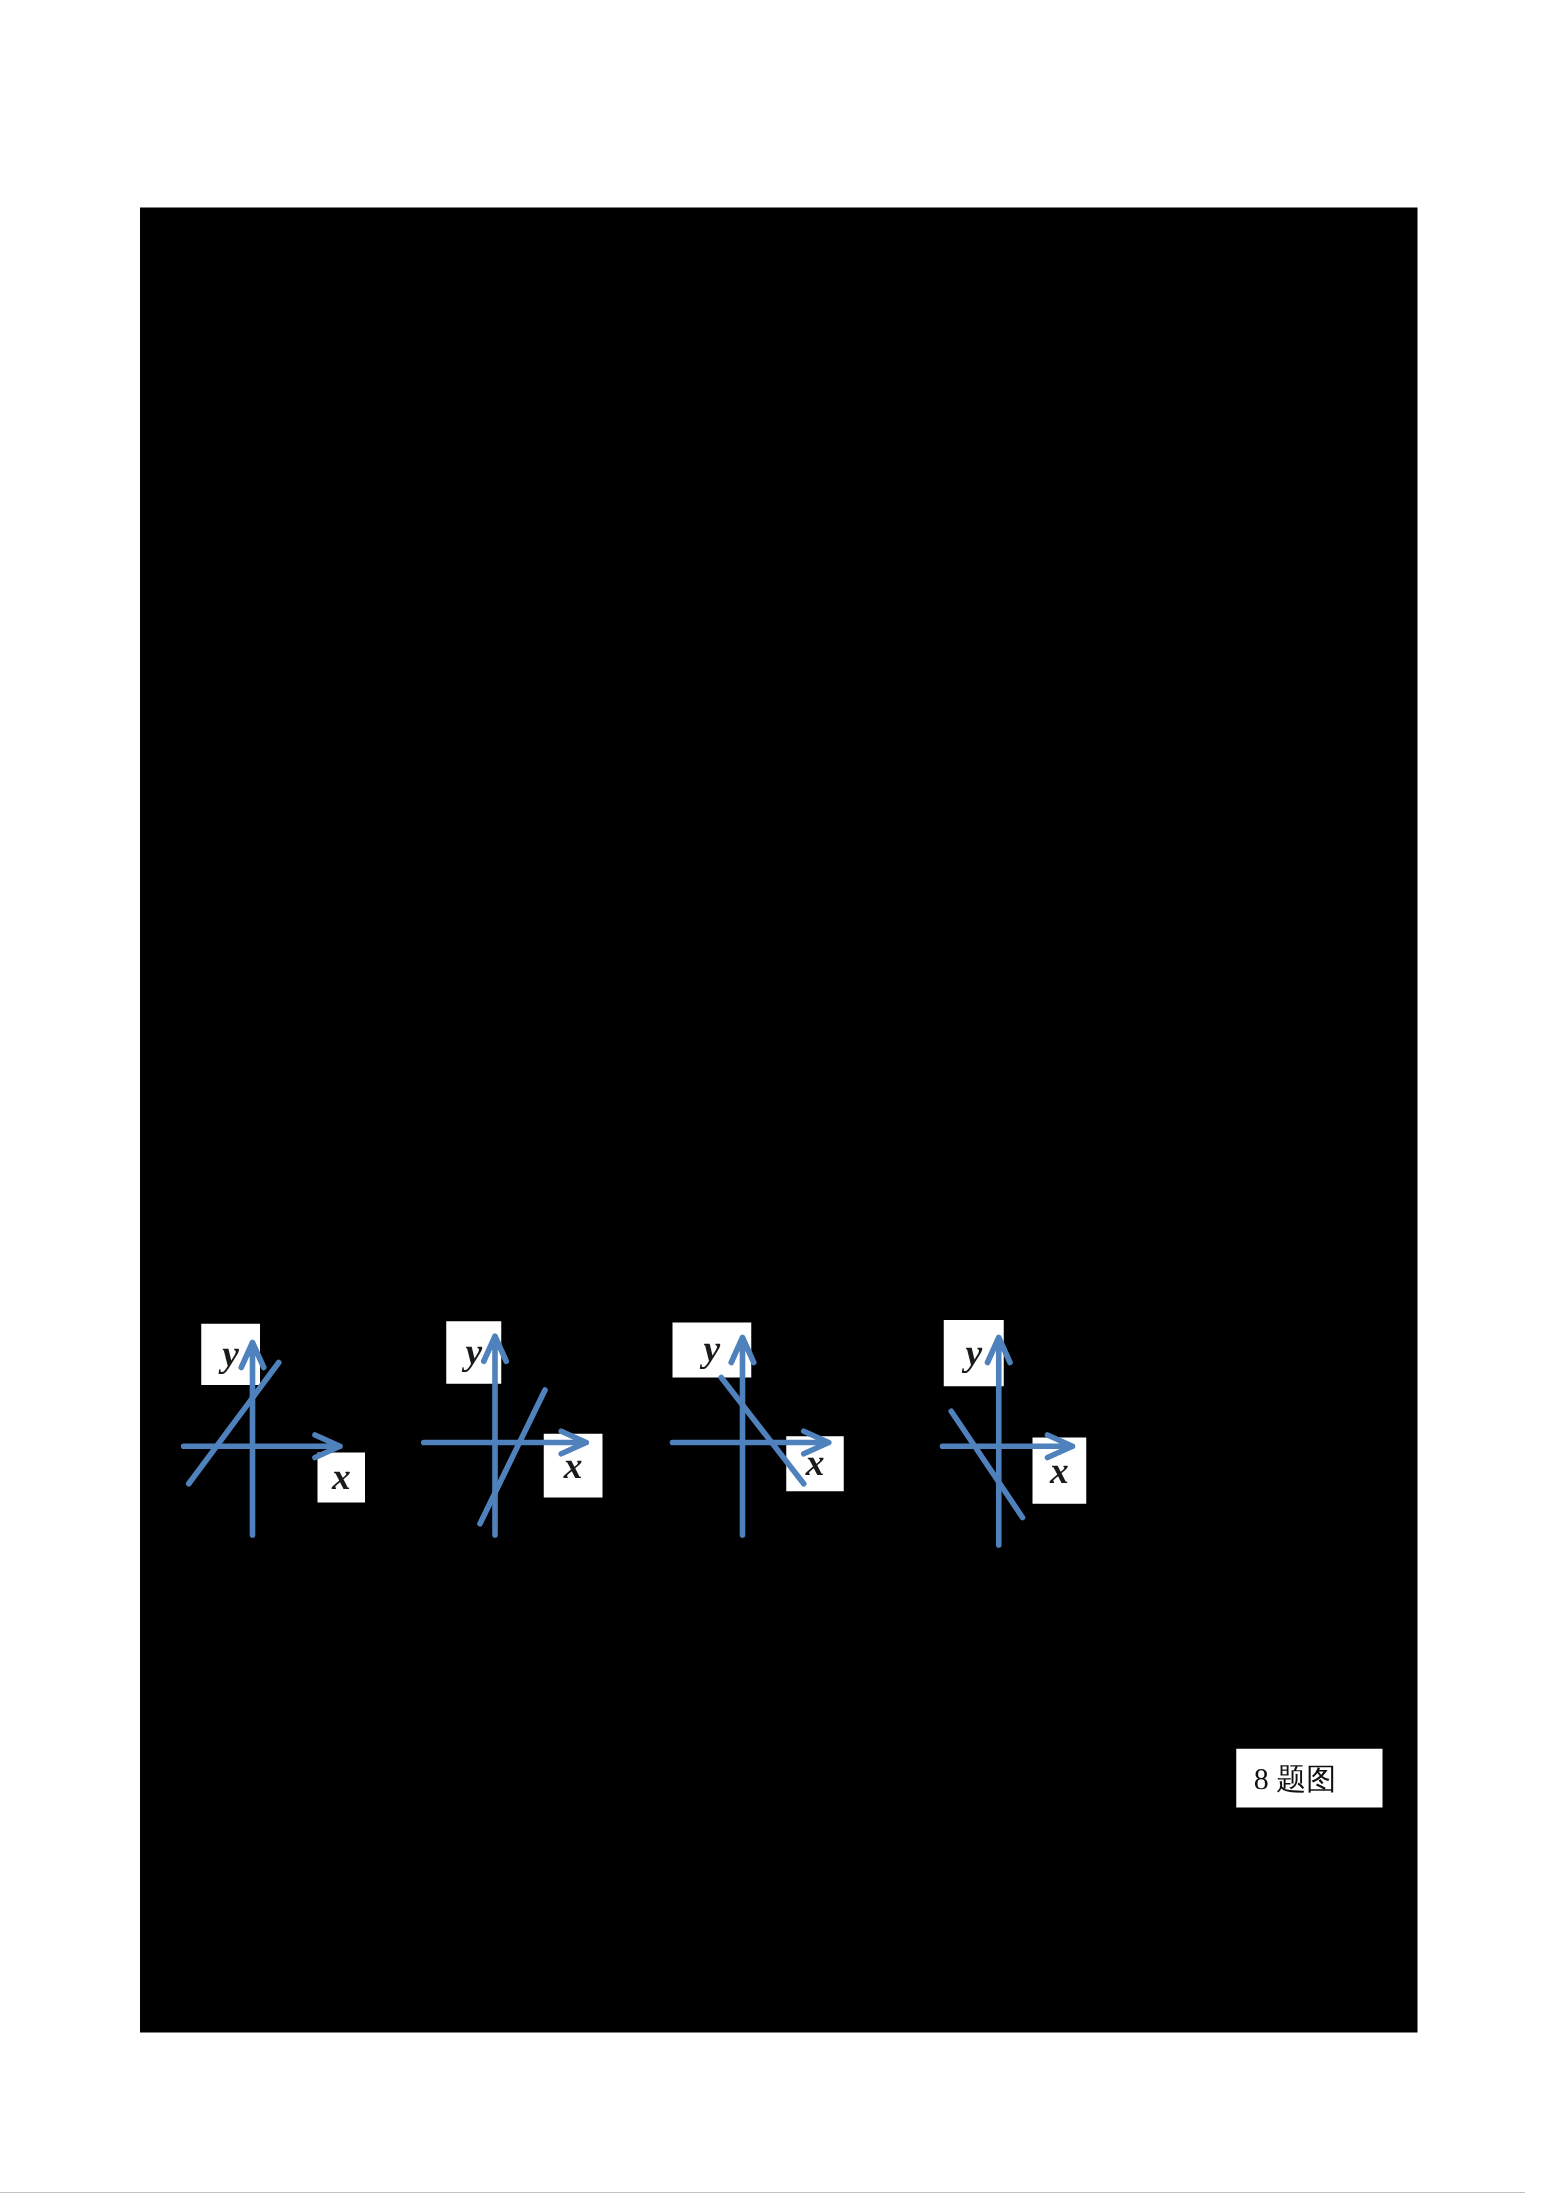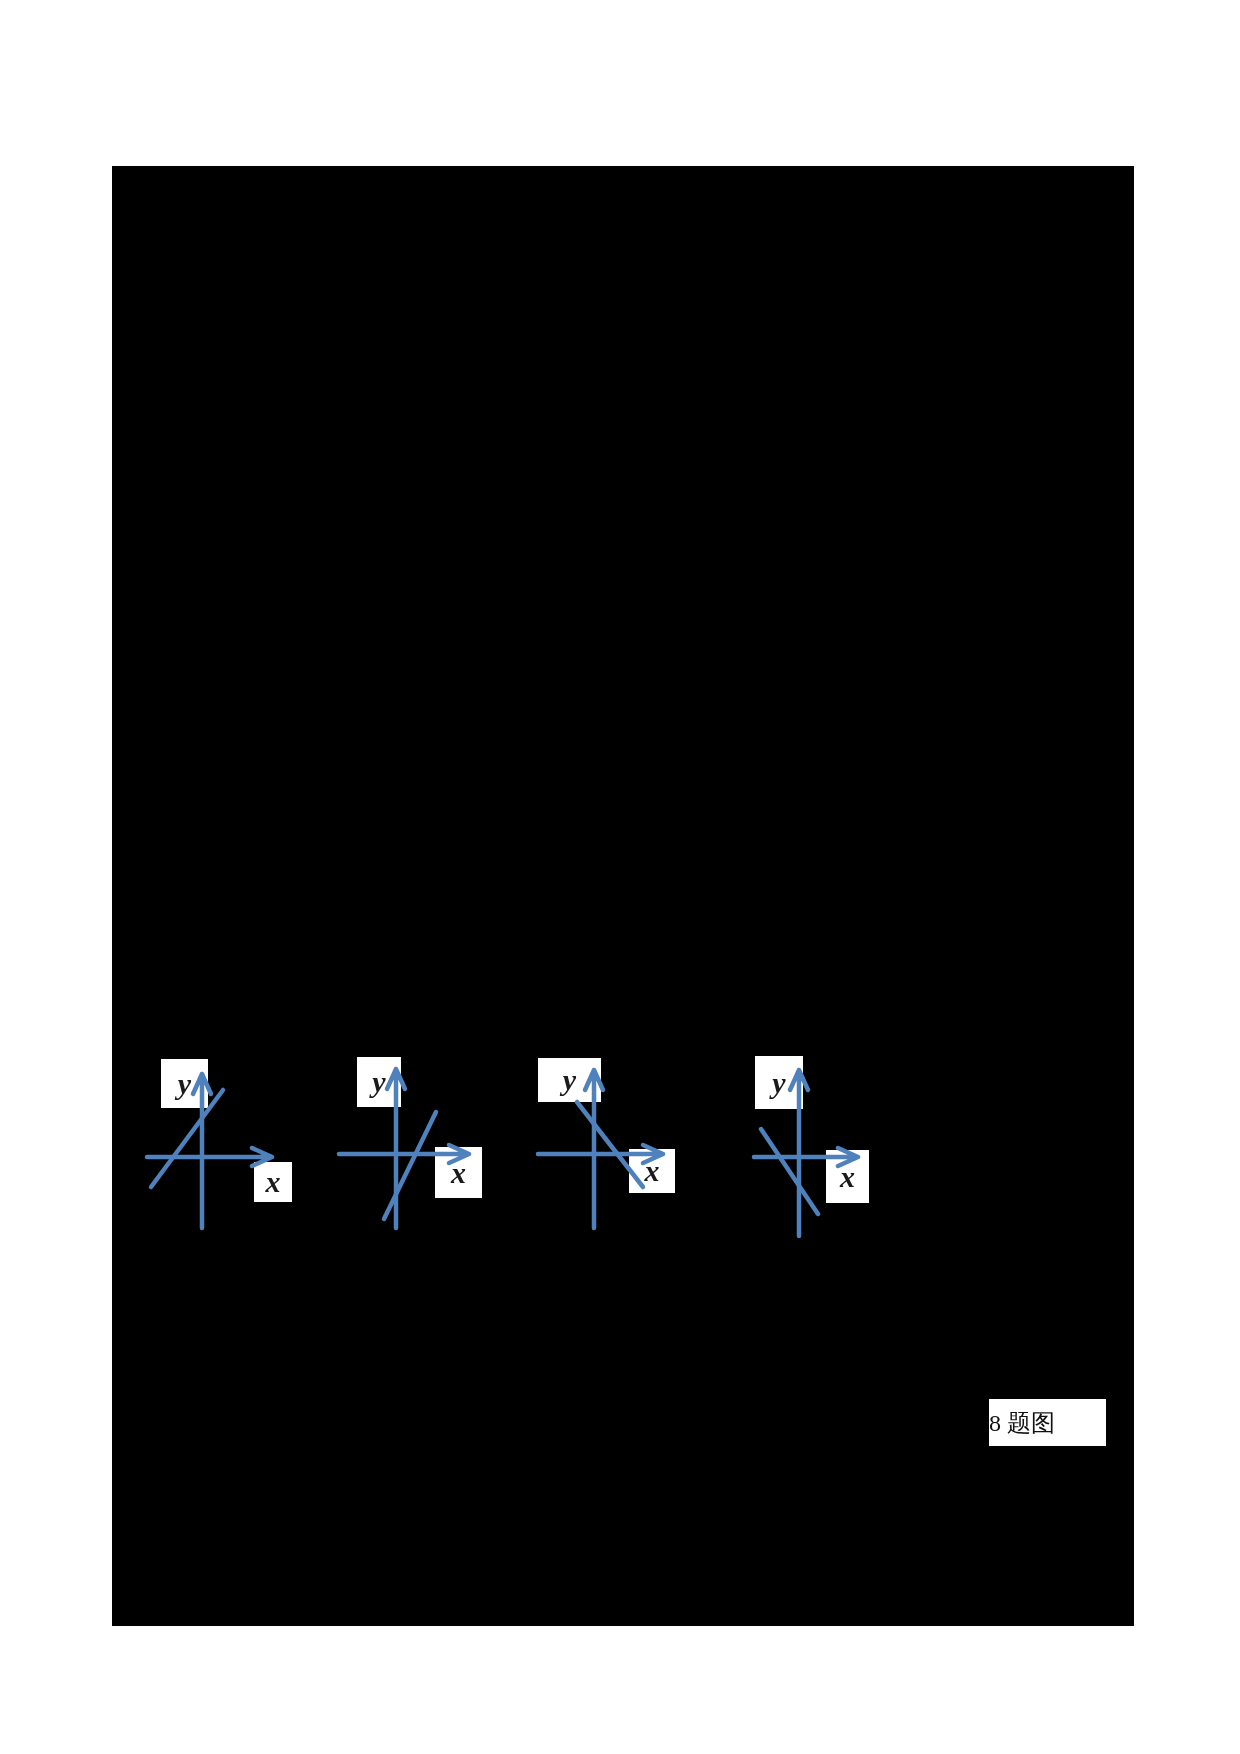--- a/index.html
+++ b/index.html
@@ -24,21 +24,21 @@
   .stroke{
     fill:none;
     stroke:var(--stroke-blue,#4f81bd);
     stroke-width:4.5;
     stroke-linecap:round;
     stroke-linejoin:round;
   }
   .caption{
     position:absolute;left:877px;top:1233px;width:117px;height:47px;
     background:#ffffff;color:#111111;font-size:24px;
-    display:flex;align-items:center;box-sizing:border-box;
+    display:flex;align-items:center;box-sizing:border-box;padding-left:14px;
     z-index:1;white-space:nowrap;
   }
   
   .fig1{left:8px;top:884px;}
   .fig2{left:213px;top:884px;}
   .fig3{left:408px;top:884px;}
   .fig4{left:628px;top:884px;}
 </style>
 </head>
 <body>

